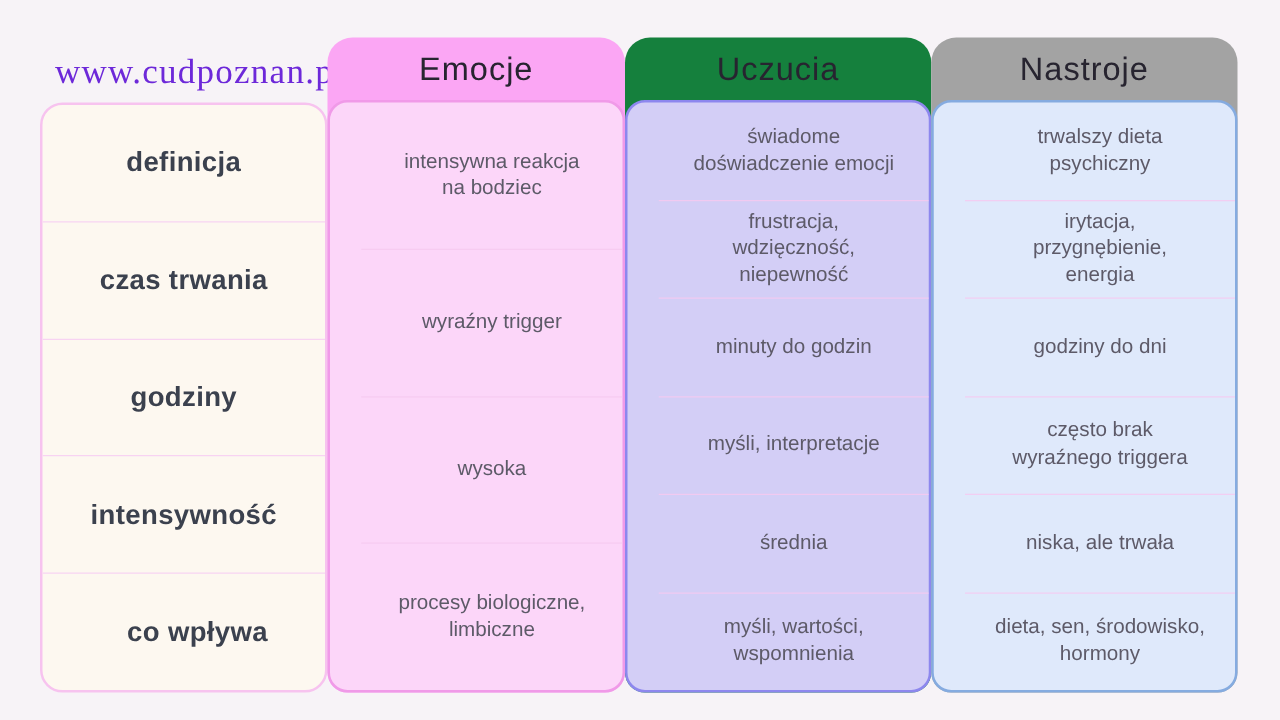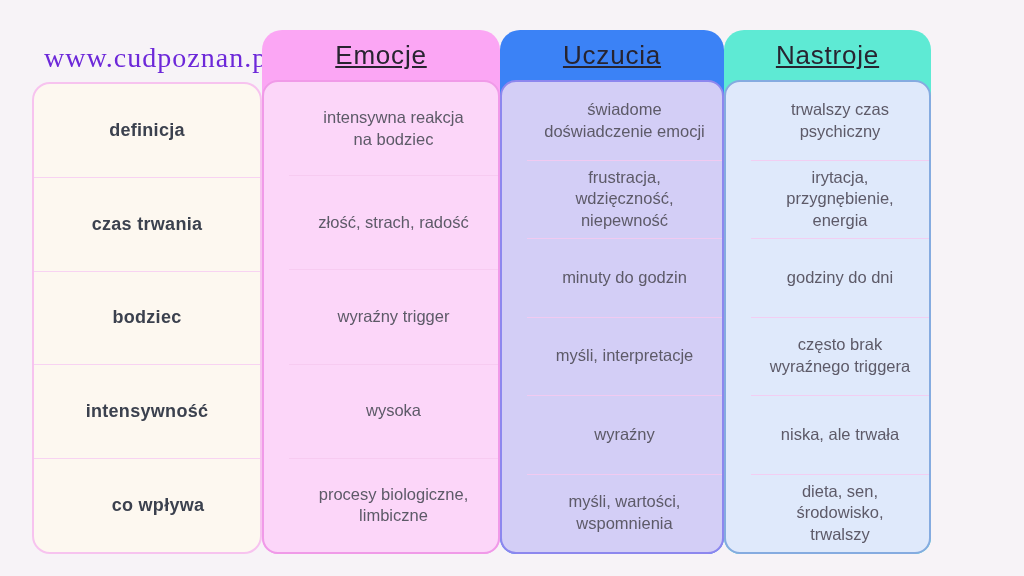--- a/index.html
+++ b/index.html
@@ -24,34 +24,34 @@
   .labels {
     width:230px; margin-top:52px;
     background:#fdf8f0;
     border:2px solid #f7c3ef;
     border-radius:18px;
     display:flex; flex-direction:column;
     overflow:hidden;
   }
   .lrow {
     flex:1; display:flex; align-items:center; justify-content:center;
-    font-weight:bold; font-size:18px; color:#3b414e; letter-spacing:0.3px;
+    font-weight:bold; font-size:22px; color:#3b414e; letter-spacing:0.3px;
     border-bottom:1px solid #f8d3f2; text-align:center;
   }
   .lrow:last-child { border-bottom:none;padding-left:22px; }
 
   
   .col { display:flex; flex-direction:column; }
   .col.emocje   { width:238px; background:#fba6f4; border-radius:20px 20px 16px 16px; }
-  .col.uczucia  { width:224px; background:#3b82f6; border-radius:20px 20px 16px 16px; }
-  .col.nastroje { width:207px; background:#5eead4; border-radius:20px 20px 16px 16px; }
+  .col.uczucia  { width:245px; background:#15803d; border-radius:20px 20px 16px 16px; }
+  .col.nastroje { width:245px; background:#a3a3a3; border-radius:20px 20px 16px 16px; }
 
   .hdr {
     height:50px; display:flex; align-items:center; justify-content:center;
-    font-size:26px; color:#272430; letter-spacing:0.8px;text-decoration:underline;
+    font-size:26px; color:#272430; letter-spacing:0.8px;
   }
 
   .body {
     flex:1; display:flex; flex-direction:column;
     border-radius:16px; border:2px solid; overflow:hidden;
   }
   .emocje   .body { background:#fcd6f9; border-color:#f09ae8; }
   .uczucia  .body { background:#d3cef6; border-color:#8d87ee; }
   .nastroje .body { background:#dfe9fb; border-color:#85abe0; }
 
@@ -69,65 +69,64 @@
 
 <div class="stage">
 
   <div class="watermark">www.cudpoznan.pl</div>
 
   <div class="table-wrap">
 
     <div class="labels">
       <div class="lrow">definicja</div>
       <div class="lrow">czas trwania</div>
-      <div class="lrow">bodziec</div>
+      <div class="lrow">godziny</div>
       <div class="lrow">intensywność</div>
       <div class="lrow">co wpływa</div>
     </div>
 
     <div class="col emocje">
       <div class="hdr">Emocje</div>
       <div class="body">
         <div class="cell">intensywna reakcja
 na bodziec</div>
-        <div class="cell">złość, strach, radość</div>
         <div class="cell">wyraźny trigger</div>
         <div class="cell">wysoka</div>
         <div class="cell">procesy biologiczne,
 limbiczne</div>
       </div>
     </div>
 
     <div class="col uczucia">
       <div class="hdr">Uczucia</div>
       <div class="body">
         <div class="cell">świadome
 doświadczenie emocji</div>
         <div class="cell">frustracja,
 wdzięczność,
 niepewność</div>
         <div class="cell">minuty do godzin</div>
         <div class="cell">myśli, interpretacje</div>
-        <div class="cell">wyraźny</div>
+        <div class="cell">średnia</div>
         <div class="cell">myśli, wartości,
 wspomnienia</div>
       </div>
     </div>
 
     <div class="col nastroje">
       <div class="hdr">Nastroje</div>
       <div class="body">
-        <div class="cell">trwalszy czas
+        <div class="cell">trwalszy dieta
 psychiczny</div>
         <div class="cell">irytacja,
 przygnębienie,
 energia</div>
         <div class="cell">godziny do dni</div>
         <div class="cell">często brak
 wyraźnego triggera</div>
         <div class="cell">niska, ale trwała</div>
         <div class="cell">dieta, sen, środowisko,
-trwalszy</div>
+hormony</div>
       </div>
     </div>
 
   </div>
 </div>
 
 </body></html>

